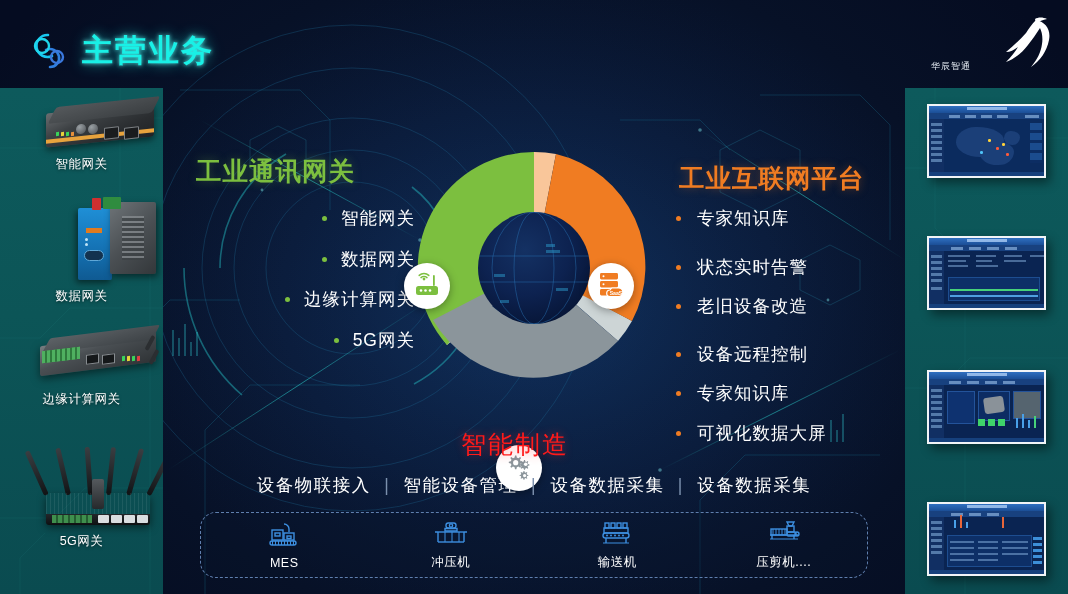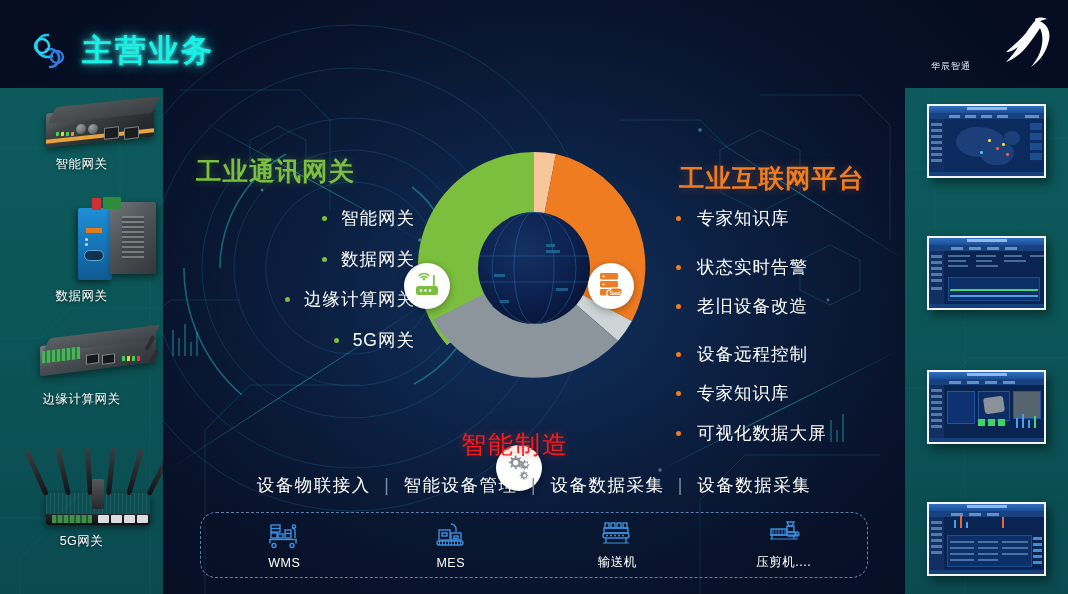--- a/index.html
+++ b/index.html
@@ -660,56 +660,52 @@
       <span>智能设备管理</span>
       <span class="sep">|</span>
       <span>设备数据采集</span>
       <span class="sep">|</span>
       <span>设备数据采集</span>
     </div>
 
     <div class="syspanel">
 
 
-      <div class="sysitem">
-        <div class="ic">
-          <svg width="34" height="28" viewBox="0 0 34 28" fill="none" stroke="#3d8fe0" stroke-width="1.4">
-            <rect x="4" y="3" width="9" height="7"></rect>
-            <path d="M4 6.5 h9"></path>
-            <rect x="4" y="11" width="6" height="5"></rect>
-            <rect x="11" y="12" width="5" height="4"></rect>
-            <rect x="18" y="8" width="6" height="8"></rect>
-            <path d="M18 11.5 h6"></path>
-            <path d="M25 6 a3 3 0 0 1 3 3 v7"></path>
-            <circle cx="27" cy="4.5" r="1.6"></circle>
-            <path d="M2 17.5 h28"></path>
-            <path d="M3 17.5 v4 M29 17.5 v4"></path>
-            <circle cx="7" cy="23.5" r="2"></circle>
-            <circle cx="25" cy="23.5" r="2"></circle>
-          </svg>
-        </div>
-        <div class="lb">WMS</div>
-      </div>
 
       <div class="sysitem">
         <div class="ic">
           <svg width="34" height="28" viewBox="0 0 34 28" fill="none" stroke="#3d8fe0" stroke-width="1.4">
             <path d="M17 2 a5 5 0 0 1 5 5"></path>
             <path d="M22 7 v3"></path>
             <rect x="5" y="8" width="11" height="10"></rect>
             <rect x="8" y="11" width="5" height="3"></rect>
             <rect x="17" y="11" width="10" height="7"></rect>
             <rect x="20" y="14" width="4" height="2.5"></rect>
             <rect x="3" y="19" width="26" height="4" rx="2"></rect>
             <path d="M5.5 19 v4 M8.5 19 v4 M11.5 19 v4 M14.5 19 v4 M17.5 19 v4 M20.5 19 v4 M23.5 19 v4 M26.5 19 v4" stroke-width="1"></path>
           </svg>
         </div>
         <div class="lb">MES</div>
       </div>
 
+      <div class="sysitem">
+        <div class="ic">
+          <svg width="34" height="28" viewBox="0 0 34 28" fill="none" stroke="#3d8fe0" stroke-width="1.4">
+            <rect x="12" y="3" width="10" height="5" rx="2.2"></rect>
+            <circle cx="17" cy="5.5" r="1.6"></circle>
+            <path d="M11 8.5 h12 v2.5 h-12 z"></path>
+            <path d="M4 12 h26"></path>
+            <path d="M4 12 v10 M30 12 v10"></path>
+            <path d="M4 22 h26"></path>
+            <path d="M11 12 v10 M18 12 v10 M25 12 v10" stroke-width="1"></path>
+            <path d="M1 12 h3 M30 12 h3"></path>
+          </svg>
+        </div>
+        <div class="lb">冲压机</div>
+      </div>
 
       <div class="sysitem">
         <div class="ic">
           <svg width="34" height="28" viewBox="0 0 34 28" fill="none" stroke="#3d8fe0" stroke-width="1.4">
             <rect x="5" y="3" width="4" height="5"></rect>
             <rect x="11" y="3" width="4" height="5"></rect>
             <rect x="17" y="3" width="4" height="5"></rect>
             <rect x="23" y="3" width="4" height="5"></rect>
             <rect x="4" y="8" width="24" height="5"></rect>
             <rect x="3" y="13" width="26" height="5" rx="2.5"></rect>

